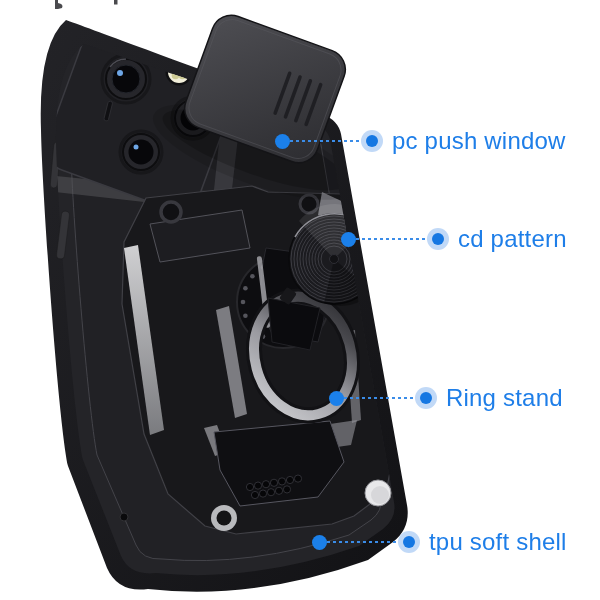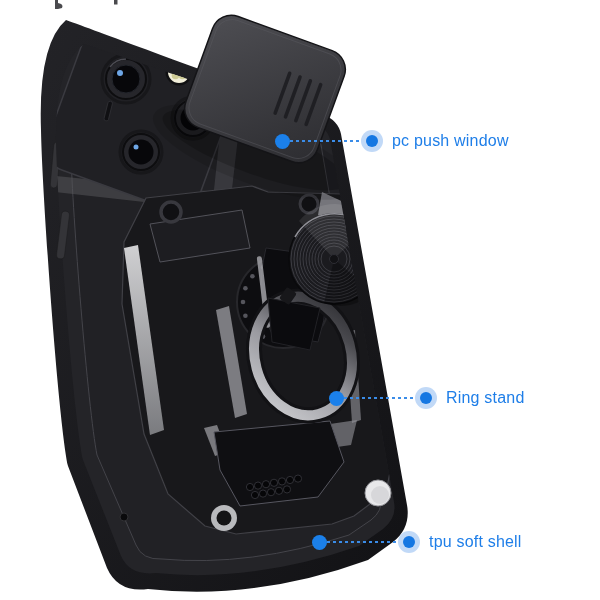--- a/index.html
+++ b/index.html
@@ -7,21 +7,21 @@
          font-family:"Liberation Sans",sans-serif;}
   .stage svg{position:absolute;left:0;top:0;}
   
   .callout{position:absolute;display:flex;align-items:center;height:26px;}
   .fdot{width:15px;height:15px;border-radius:50%;background:#1b80ea;flex:none;}
   .lead{width:71px;height:2px;flex:none;
         background:repeating-linear-gradient(90deg,#3a8ce8 0 3px,rgba(0,0,0,0) 3px 6px);}
   .ldot{width:22px;height:22px;border-radius:50%;background:rgba(92,156,233,.38);
         display:flex;align-items:center;justify-content:center;flex:none;}
   .ldot .core{width:12px;height:12px;border-radius:50%;background:#1577e2;}
-  .ltext{margin-left:9px;font-size:16px;line-height:1;color:#1e7ee8;white-space:nowrap;
+  .ltext{margin-left:9px;font-size:24px;line-height:1;color:#1e7ee8;white-space:nowrap;
          letter-spacing:.2px;}
   .c1{left:275px;top:128px}
   .c2{left:341px;top:226px}
   .c3{left:299px;top:277px}
   .c4{left:329px;top:385px}
   .c5{left:312px;top:529px}
 </style>
 </head>
 <body>
 
@@ -211,20 +211,28 @@
 </svg>
 
   <div class="callout c1">
     <span class="fdot"></span>
     <span class="lead"></span>
     <span class="ldot">
         <span class="core"></span>
       </span>
     <span class="ltext">pc push window</span>
   </div>
+  <div class="callout c2">
+    <span class="fdot"></span>
+    <span class="lead"></span>
+    <span class="ldot">
+        <span class="core"></span>
+      </span>
+    <span class="ltext">cd pattern</span>
+  </div>
   <div class="callout c4">
     <span class="fdot"></span>
     <span class="lead"></span>
     <span class="ldot">
         <span class="core"></span>
       </span>
     <span class="ltext">Ring stand</span>
   </div>
   <div class="callout c5">
     <span class="fdot"></span>

